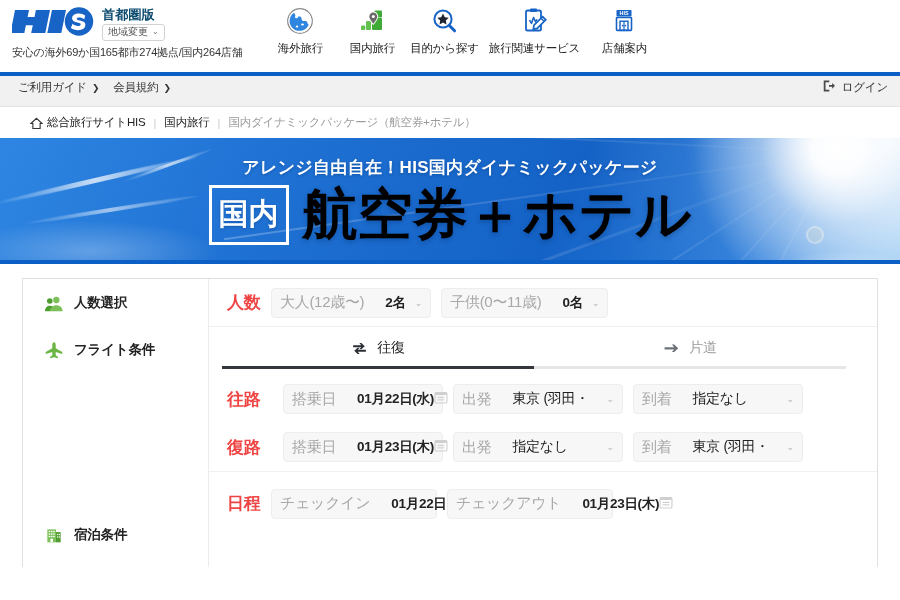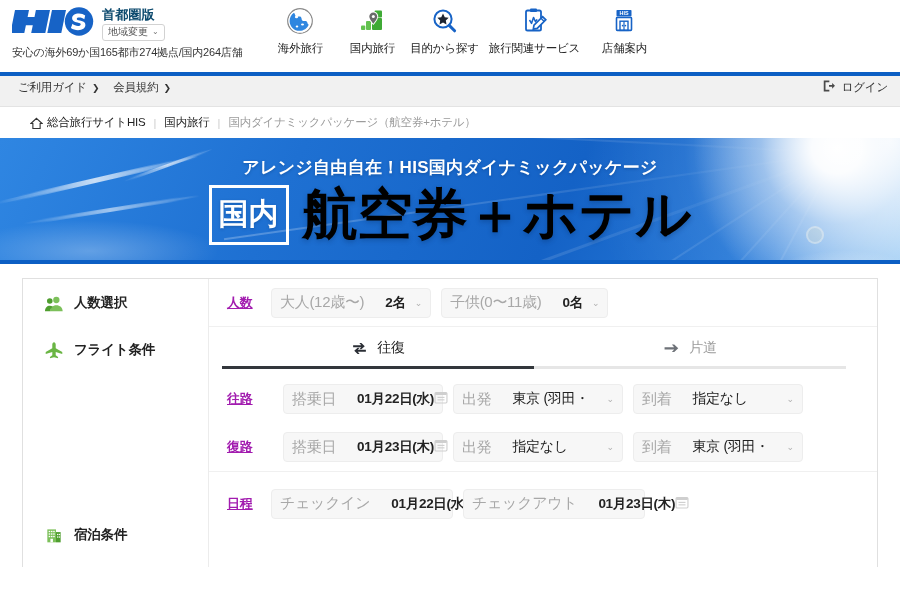--- a/index.html
+++ b/index.html
@@ -207,24 +207,23 @@
   .panel-right { flex: 1 1 auto; }
 
   .frow {
     display: flex; align-items: center;
     padding-left: 18px;
     height: 48px;
   }
   .frow.sep { border-bottom: 1px solid #f0f0f0; }
 
   .frow-key {
-    font-size: 13px; font-weight: bold; color: #a21caf;
+    font-size: 17px; font-weight: bold; color: #ef4444;
     width: 56px; flex: 0 0 56px;
     letter-spacing: -0.2px;
-    text-decoration: underline;
   }
   .frow-key.narrow { width: 44px; flex: 0 0 44px; }
 
   
   .pill {
     background: #f7f7f7;
     border: 1px solid #ededed;
     border-radius: 4px;
     height: 30px;
     display: inline-flex; align-items: center;
@@ -243,21 +242,21 @@
   }
   .pill .pvalue.strong { font-weight: bold; font-size: 13.5px;}
   .pill .caret { margin-left: 9px; color: #b0b0b0; font-size: 9px; }
   .pill .cal { margin-left: 8px; }
 
   .pill-w-pax { min-width: 140px; }
   .pill-w-date { width: 160px; justify-content: flex-start; }
   .pill-w-date .cal { margin-left: auto; }
   .pill-w-loc { width: 170px; }
   .pill-w-loc .caret { margin-left: auto; }
-  .pill-w-hdate { width: 182px; }
+  .pill-w-hdate { width: 166px; }
   .pill-w-hdate .cal { margin-left: auto; }
 
   
   .tabs {
     display: flex;
     padding-left: 13px;
     padding-top: 6px;
   }
   .tab {
     width: 312px;

